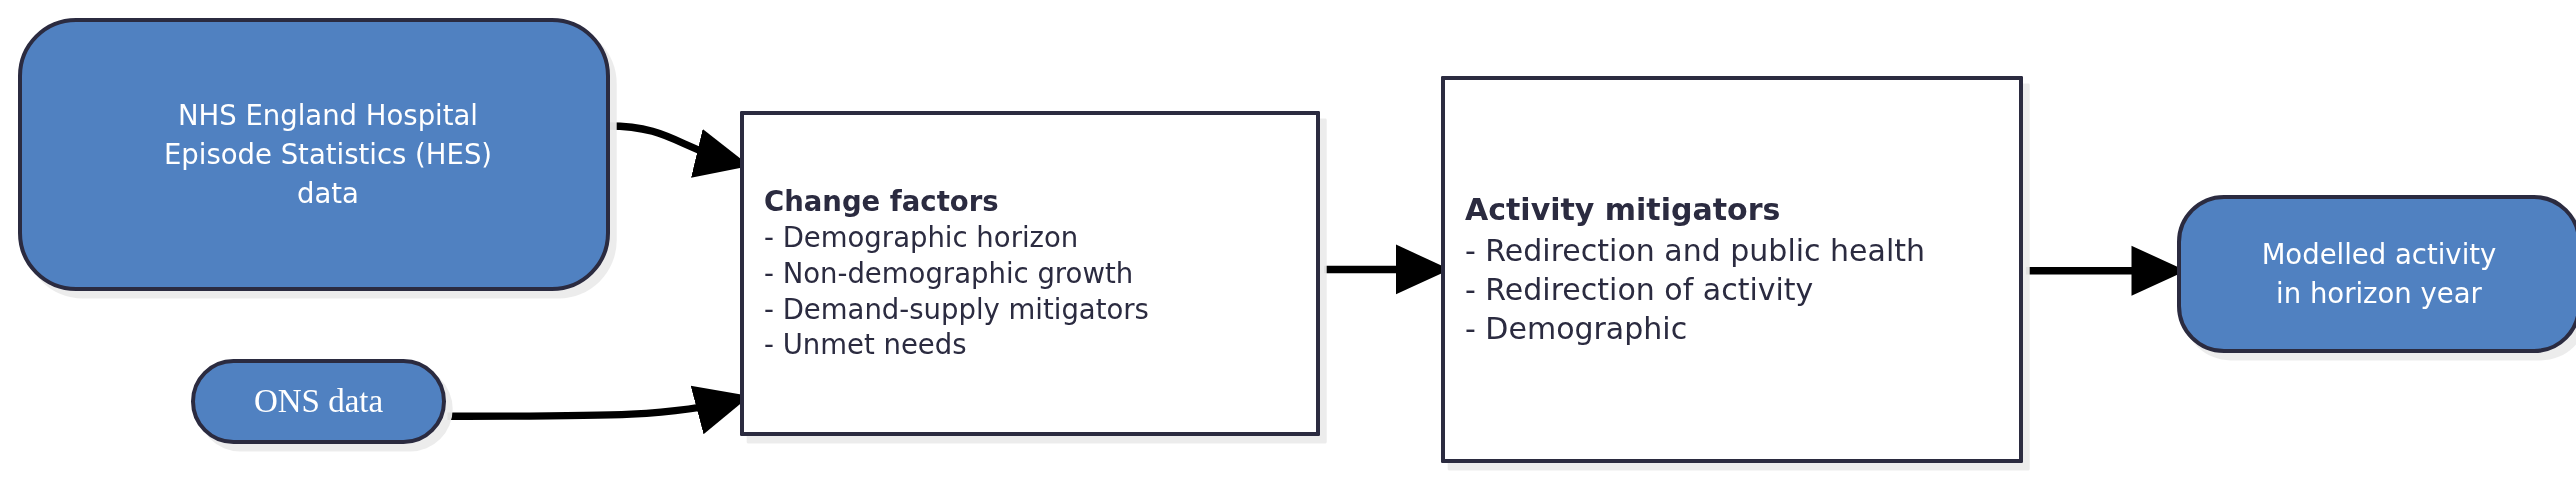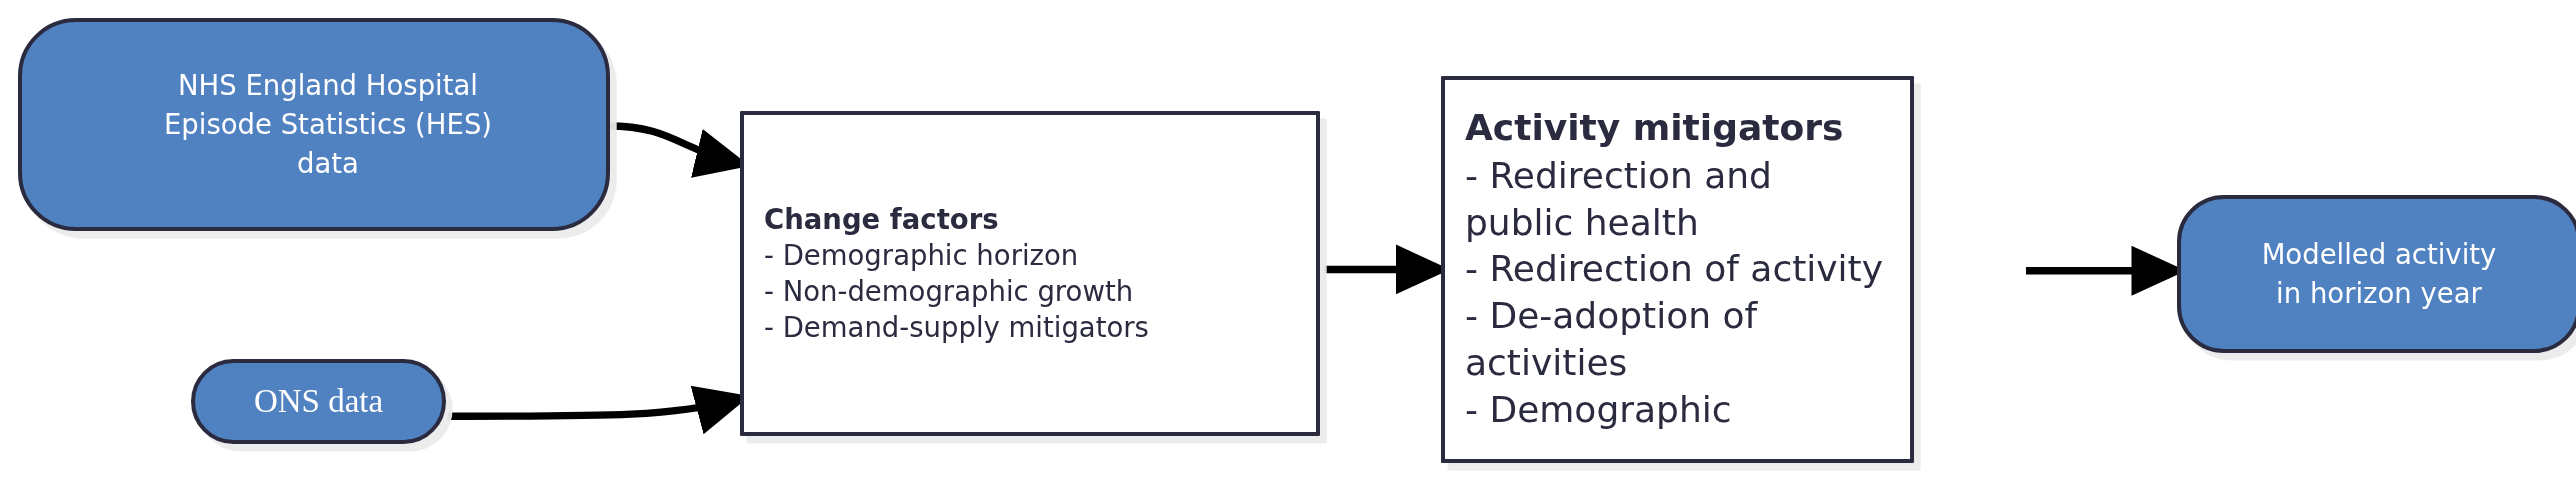--- a/index.html
+++ b/index.html
@@ -77,41 +77,41 @@
     padding: 0;
   }
   .box .bullets li {
     line-height: 1.30;
     white-space: normal;
   }
 
   
   #node-hes {
     left: 18px;  top: 18px;
-    width: 592px; height: 213px;
+    width: 592px; height: 273px;
     font-size: 27.5px;
     border-radius: 58px;
     padding-left: 28px;
   }
   #node-ons {
     left: 191px; top: 359px;
     width: 255px; height: 85px;
     font-size: 33px;
     border-radius: 60px;
     font-family: Liberation Serif, serif;
   }
   #node-change {
     left: 740px; top: 111px;
     width: 580px; height: 325px;
     font-size: 27.5px;
   }
   #node-mitigators {
     left: 1441px; top: 76px;
-    width: 473px; height: 387px;
-    font-size: 36px;
+    width: 582px; height: 387px;
+    font-size: 30px;
   }
   #node-output {
     left: 2177px; top: 195px;
     width: 404px; height: 158px;
     font-size: 27.5px;
     border-radius: 47px;
     justify-content: center;
   }
 </style>
 </head>
@@ -144,29 +144,29 @@
   <div class="node pill" id="node-ons">
     <span class="label">ONS data</span>
   </div>
 
   <div class="node box" id="node-change">
     <div class="heading">Change factors</div>
     <ul class="bullets">
       <li>- Demographic horizon</li>
       <li>- Non-demographic growth</li>
       <li>- Demand-supply mitigators</li>
+      <li>- Unmet needs</li>
     </ul>
   </div>
 
   <div class="node box" id="node-mitigators">
     <div class="heading">Activity mitigators</div>
     <ul class="bullets">
       <li>- Redirection and public health</li>
       <li>- Redirection of activity</li>
-      <li>- De-adoption of activities</li>
       <li>- Demographic</li>
     </ul>
   </div>
 
   <div class="node pill" id="node-output">
     <span class="label">Modelled activity
 in horizon year</span>
   </div>
 
 </div>

